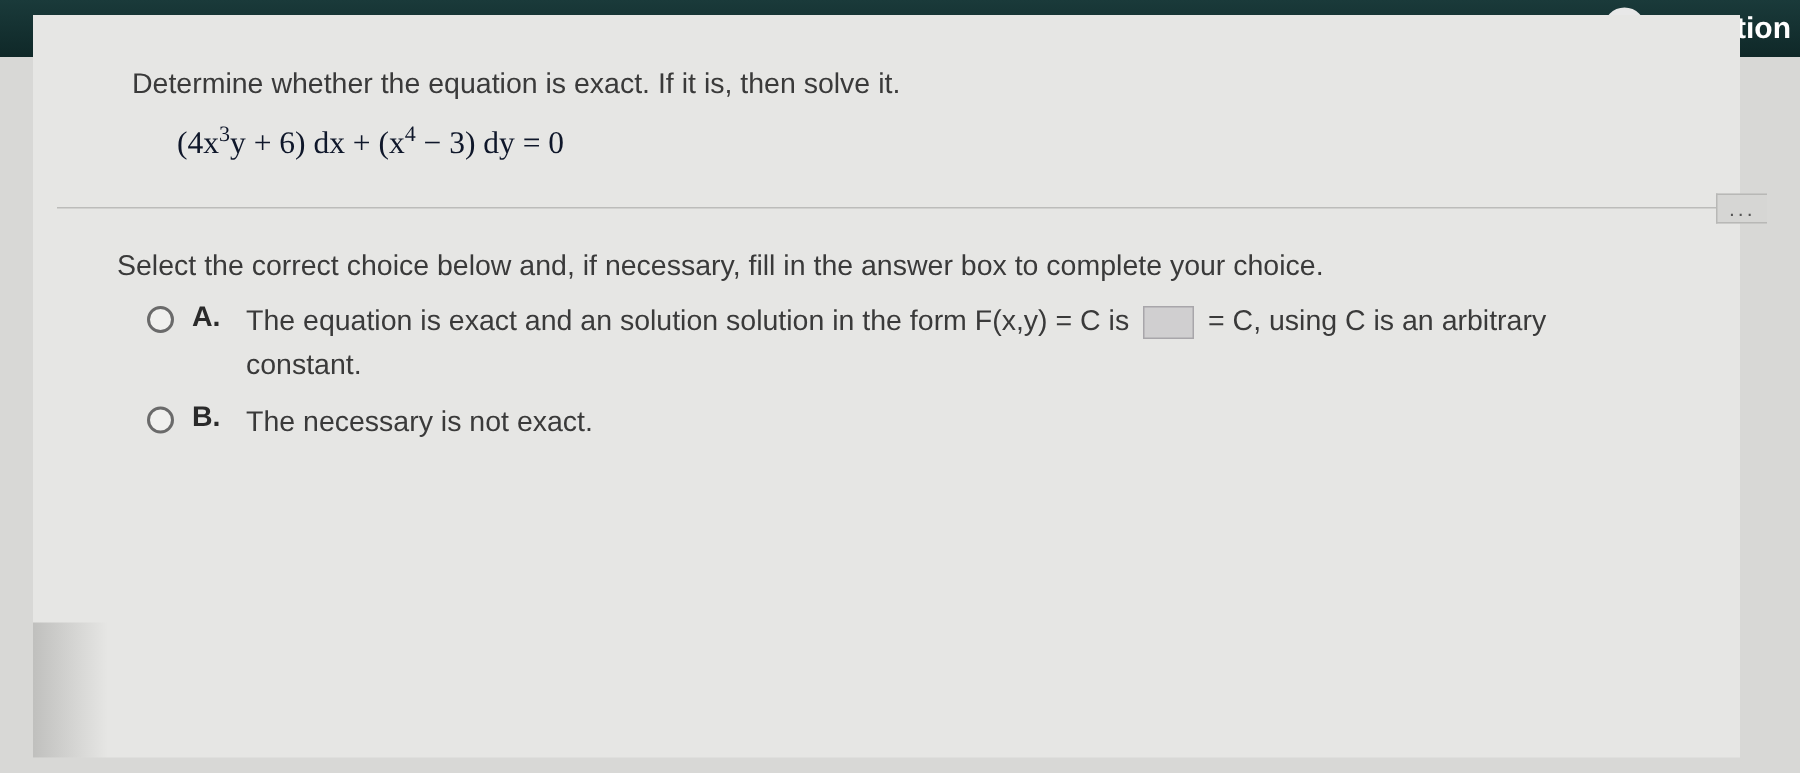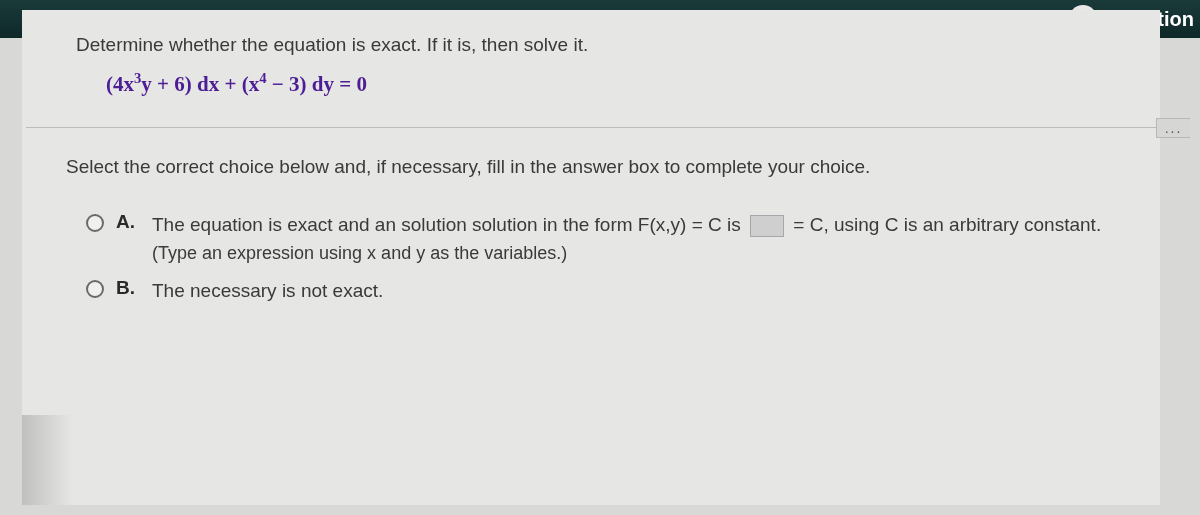--- a/index.html
+++ b/index.html
@@ -42,36 +42,35 @@
     font-weight: bold;
     font-size: 20px;
   }
   .content-area {
     position: absolute;
     top: 10px;
     left: 22px;
     right: 40px;
     bottom: 10px;
     background: #e6e6e4;
-    padding: 4px;
+    padding: 16px;
   }
   .question-top {
     padding: 20px 50px 30px 50px;
   }
   .prompt-text {
     font-size: 19px;
     color: #3a3a3a;
     margin-bottom: 14px;
   }
   .equation {
     font-size: 21px;
-    color: #4c1d95;
+    color: #0f172a;
     padding-left: 30px;
     font-family: "Times New Roman", serif;
-    font-weight: bold;
   }
   .equation .sup { font-size: 0.7em; vertical-align: super; }
   .divider {
     height: 1px;
     background: #bcbcba;
     width: 100%;
   }
   .select-block {
     padding: 28px 50px 10px 40px;
     position: relative;
@@ -89,21 +88,21 @@
     align-items: center;
     justify-content: center;
     font-size: 14px;
     color: #555;
     letter-spacing: 2px;
     cursor: pointer;
   }
   .select-prompt {
     font-size: 19px;
     color: #3a3a3a;
-    margin-bottom: 33px;
+    margin-bottom: 12px;
   }
   .choice-row {
     display: flex;
     align-items: flex-start;
     gap: 12px;
     margin-left: 20px;
     margin-bottom: 10px;
   }
   .radio {
     width: 18px;
@@ -173,21 +172,20 @@
     <div class="ellipsis-box">
       <span>...</span>
     </div>
     <div class="select-prompt">Select the correct choice below and, if necessary, fill in the answer box to complete your choice.</div>
 
     <div class="choice-row">
       <div class="radio"></div>
       <div class="choice-letter">A.</div>
       <div class="choice-text">
         <span>The equation is exact and an solution solution in the form F(x,y) = C is </span><span class="answer-box"></span><span> = C, using C is an arbitrary constant.</span>
-        <span class="hint">(Type an expression using x and y as the variables.)</span>
       </div>
     </div>
 
     <div class="choice-row">
       <div class="radio"></div>
       <div class="choice-letter">B.</div>
       <div class="choice-text">The necessary is not exact.</div>
     </div>
   </div>
 

